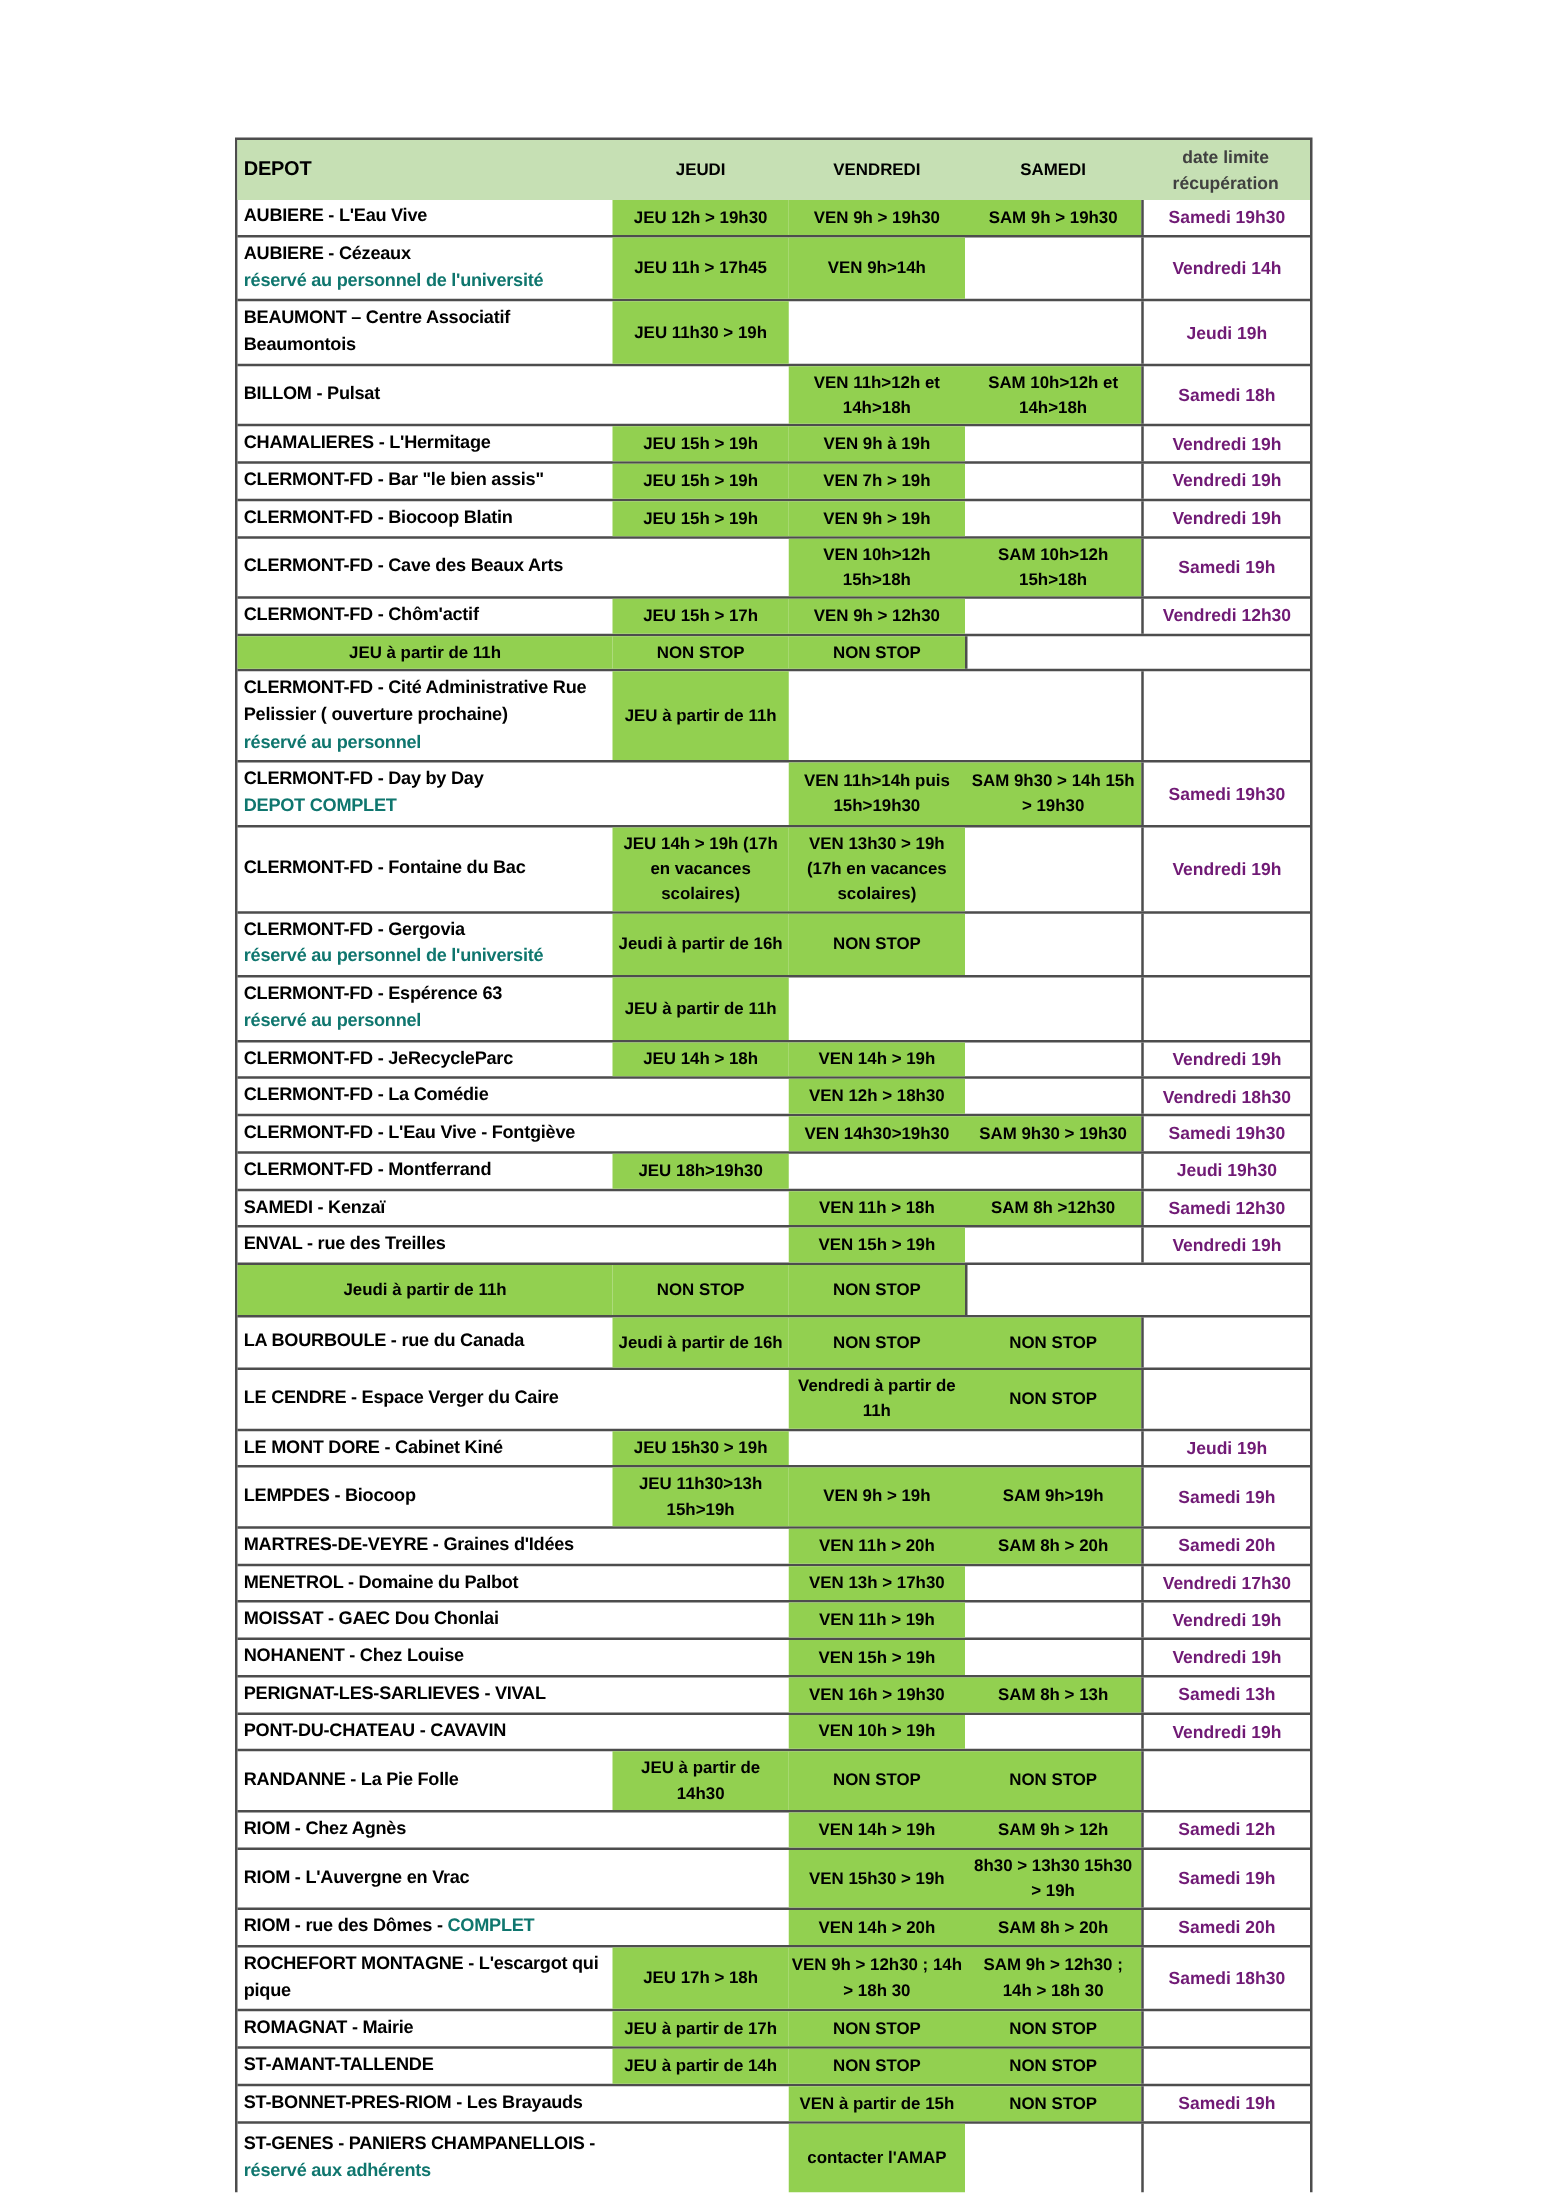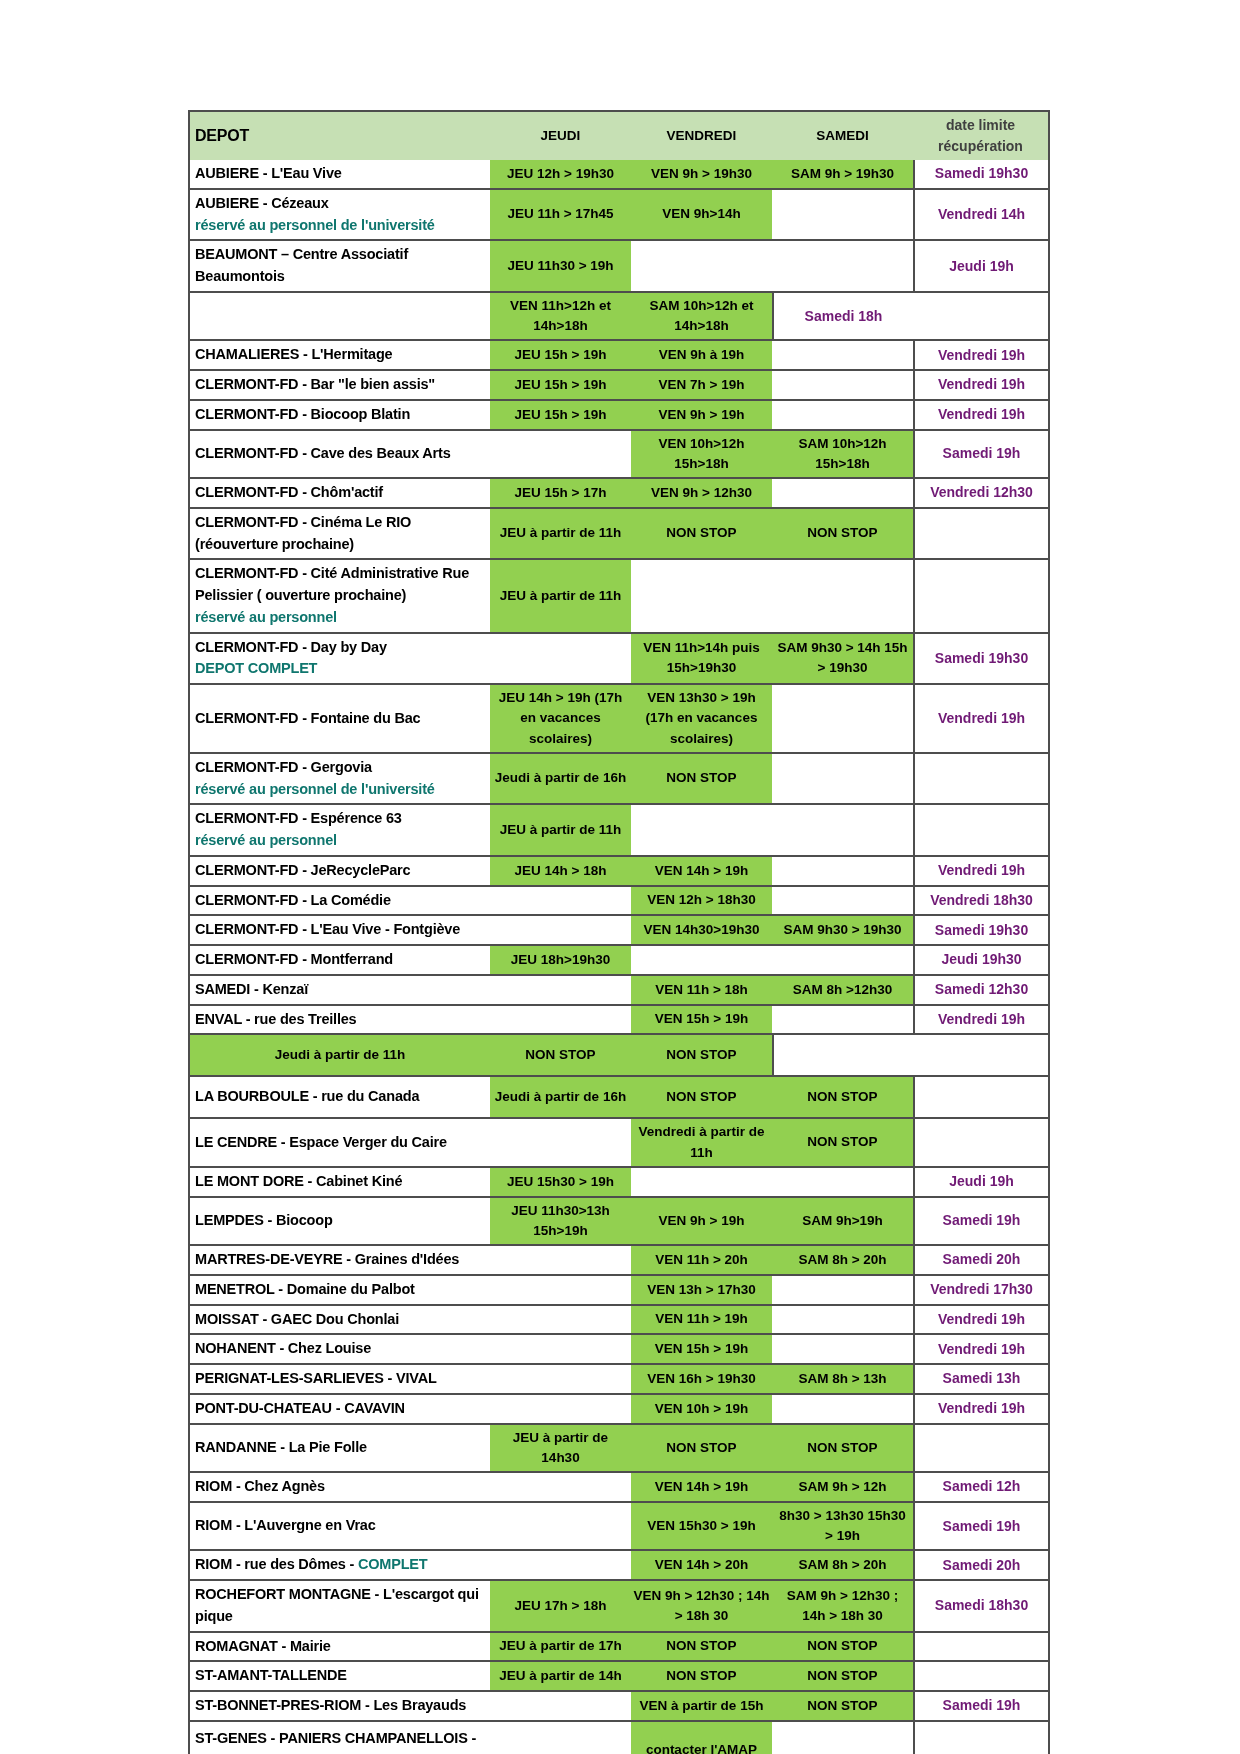--- a/index.html
+++ b/index.html
@@ -103,20 +103,23 @@
         <div class="trow">
           <div class="cell depot">
             <div class="dline"><span>BEAUMONT – Centre Associatif Beaumontois</span></div>
           </div>
           <div class="cell green">JEU 11h30 &gt; 19h</div>
           <div class="cell"></div>
           <div class="cell"></div>
           <div class="cell limite">Jeudi 19h</div>
         </div>
         <div class="trow">
+          <div class="cell depot">
+            <div class="dline"><span>BILLOM - Pulsat</span></div>
+          </div>
           <div class="cell"></div>
           <div class="cell green">VEN 11h&gt;12h et
 14h&gt;18h</div>
           <div class="cell green">SAM 10h&gt;12h et
 14h&gt;18h</div>
           <div class="cell limite">Samedi 18h</div>
         </div>
         <div class="trow">
           <div class="cell depot">
             <div class="dline"><span>CHAMALIERES - L'Hermitage</span></div>
@@ -158,23 +161,20 @@
         <div class="trow">
           <div class="cell depot">
             <div class="dline"><span>CLERMONT-FD - Chôm'actif</span></div>
           </div>
           <div class="cell green">JEU 15h &gt; 17h</div>
           <div class="cell green">VEN 9h &gt; 12h30</div>
           <div class="cell"></div>
           <div class="cell limite">Vendredi 12h30</div>
         </div>
         <div class="trow">
-          <div class="cell depot">
-            <div class="dline"><span>CLERMONT-FD - Cinéma Le RIO (réouverture prochaine)</span></div>
-          </div>
           <div class="cell green">JEU à partir de 11h</div>
           <div class="cell green">NON STOP</div>
           <div class="cell green">NON STOP</div>
           <div class="cell limite"></div>
         </div>
         <div class="trow">
           <div class="cell depot">
             <div class="dline"><span>CLERMONT-FD - Cité Administrative Rue Pelissier ( ouverture prochaine)</span></div>
             <div class="dline red-note">réservé au personnel</div>
           </div>

